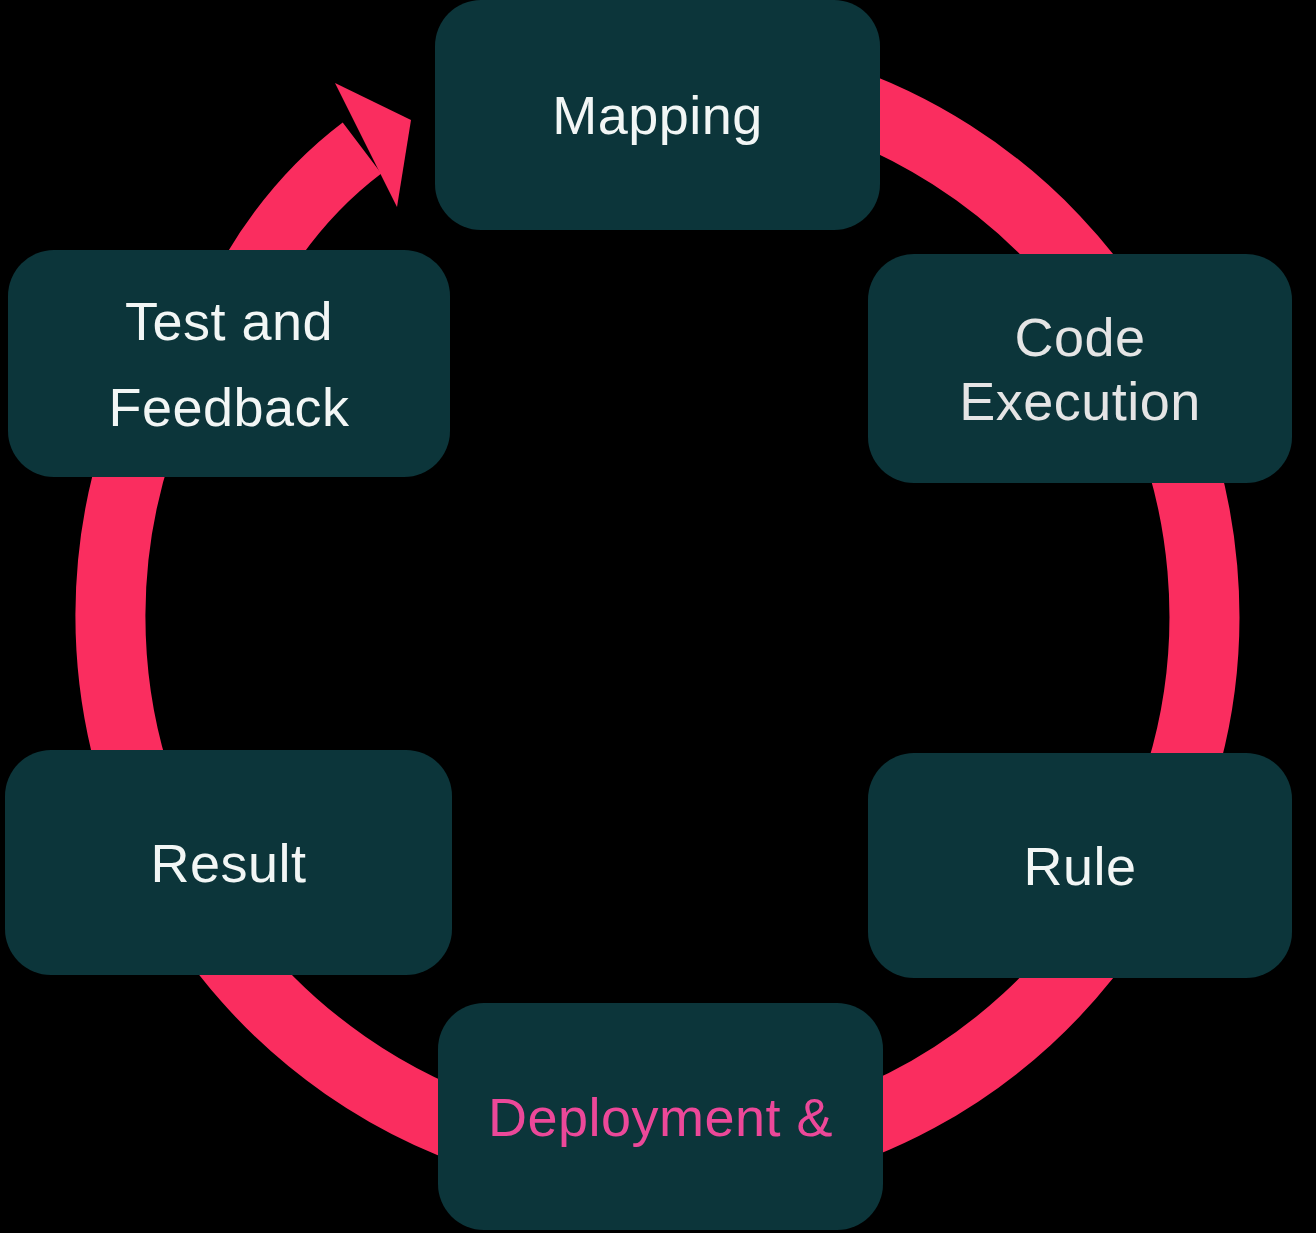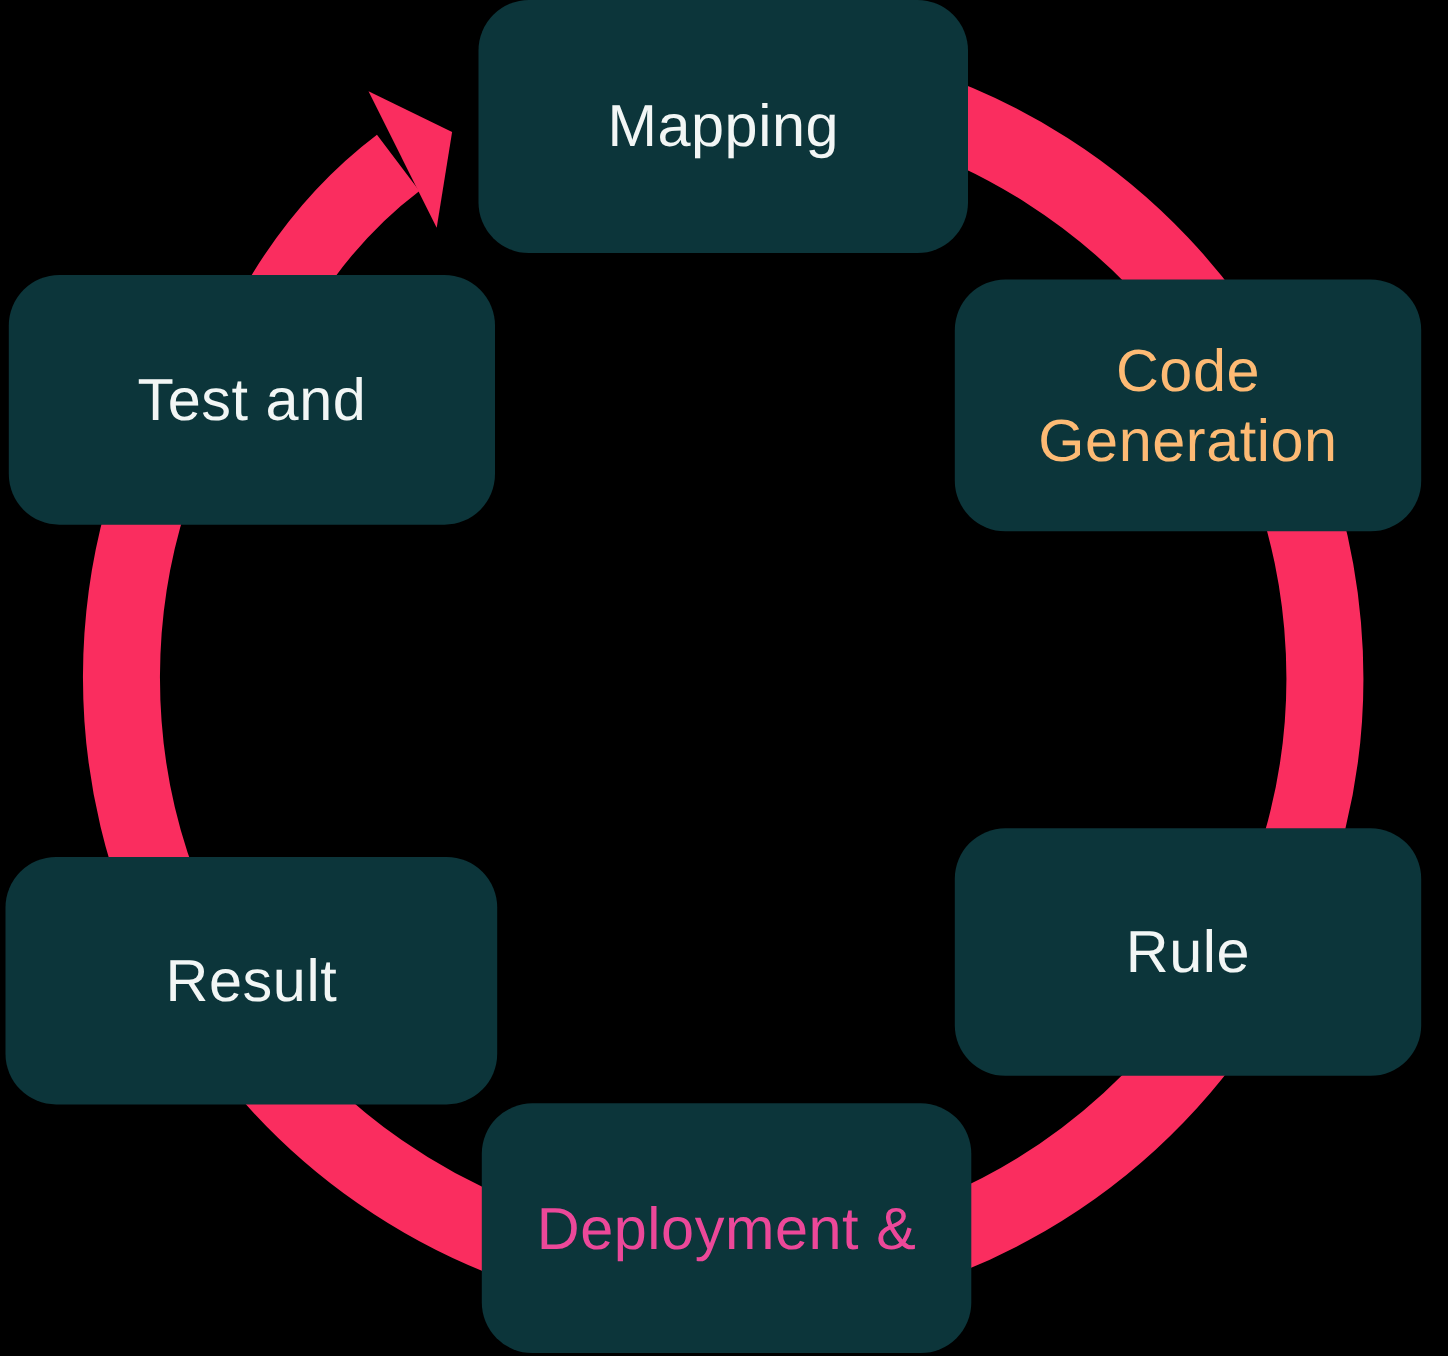--- a/index.html
+++ b/index.html
@@ -57,35 +57,36 @@
     <path d="M 230 315 Q 280 210 362 148" fill="none" stroke="#fa2d5f" stroke-width="64"></path>
 
     <polygon points="335,83 411,120 397,207" fill="#fa2d5f"></polygon>
   </svg>
 
   <div class="node n-mapping" style="background-color: rgb(12, 53, 58); color: rgb(242, 246, 245);">
     <span>Mapping</span>
     <span></span>
   </div>
 
-  <div class="node n-codegen" style="background-color: rgb(12, 53, 58); color: #fdba74;">
+  <div class="node n-codegen" style="background-color: rgb(12, 53, 58); color: #e5e5e5;">
     <span>Code</span>
-    <span>Generation</span>
+    <span>Execution</span>
   </div>
 
   <div class="node n-ruleimpl" style="background-color: rgb(12, 53, 58); color: rgb(242, 246, 245);">
     <span>Rule</span>
   </div>
 
   <div class="node n-deploy" style="background-color: rgb(12, 53, 58); color: #ec4899;">
     <span>Deployment &amp;</span>
   </div>
 
-  <div class="node n-result" style="background-color: rgb(12, 53, 58); color: rgb(242, 246, 245); margin-top: 29px;">
+  <div class="node n-result" style="background-color: rgb(12, 53, 58); color: rgb(242, 246, 245);">
     <span>Result</span>
     <span></span>
   </div>
 
   <div class="node n-testfb" style="background-color: rgb(12, 53, 58); color: rgb(242, 246, 245);">
     <span>Test and</span>
+    <span>Feedback</span>
   </div>
 
 </div>
 
 </body></html>

